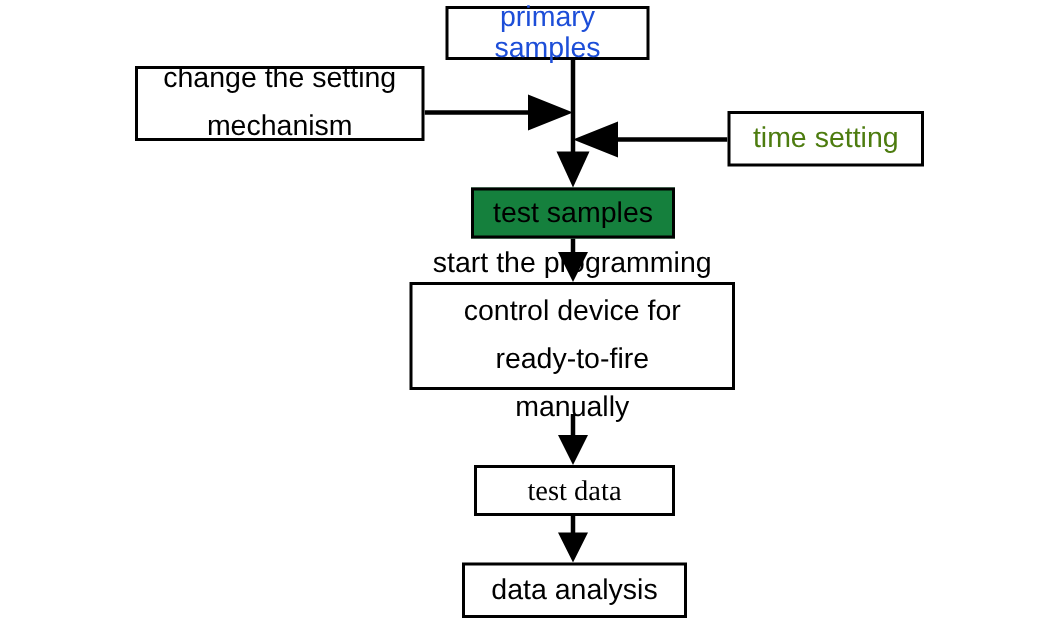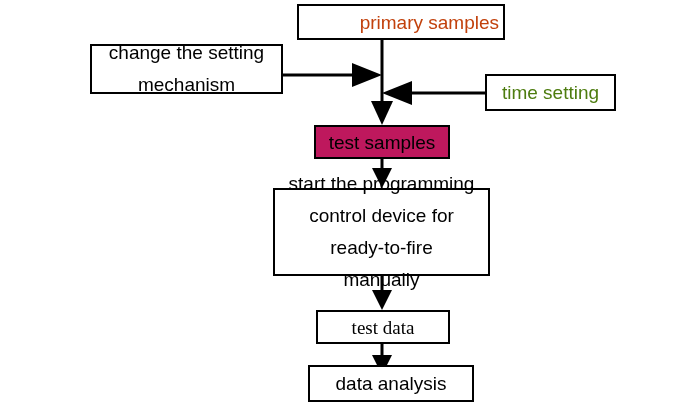--- a/index.html
+++ b/index.html
@@ -82,45 +82,45 @@
       <line x1="382" y1="276" x2="382" y2="297" stroke="#000000" stroke-width="3"></line>
       <polygon points="382,310 372,290 392,290" fill="#000000"></polygon>
     </g>
 
     <g>
       <line x1="382" y1="344" x2="382" y2="362" stroke="#000000" stroke-width="3"></line>
       <polygon points="382,375 372,355 392,355" fill="#000000"></polygon>
     </g>
   </svg>
 
-  <div class="node" id="node-primary-samples" style="left: 297px; top: 4px; width: 208px; height: 36px; border-color: rgb(0, 0, 0); background: rgb(255, 255, 255); color: #c2410c; text-align: right;">
+  <div class="node" id="node-primary-samples" style="left: 297px; top: 4px; width: 136px; height: 36px; border-color: rgb(0, 0, 0); background: rgb(255, 255, 255); color: #1d4ed8;">
     <span class="node-label">primary samples</span>
   </div>
 
   <div class="node node-multiline" id="node-change-the-setting-mechanism" style="left: 90px; top: 44px; width: 193px; height: 50px; border-color: rgb(0, 0, 0); background: rgb(255, 255, 255); color: rgb(0, 0, 0);">
     <span class="node-label">change the setting
 mechanism</span>
   </div>
 
   <div class="node" id="node-time-setting" style="left: 485px; top: 74px; width: 131px; height: 37px; border-color: rgb(0, 0, 0); background: rgb(255, 255, 255); color: #4d7c0f;">
     <span class="node-label">time setting</span>
   </div>
 
-  <div class="node" id="node-test-samples" style="left: 314px; top: 125px; width: 136px; height: 34px; border-color: rgb(0, 0, 0); background: #be185d; color: rgb(0, 0, 0);">
+  <div class="node" id="node-test-samples" style="left: 314px; top: 125px; width: 136px; height: 34px; border-color: rgb(0, 0, 0); background: #15803d; color: rgb(0, 0, 0);">
     <span class="node-label">test samples</span>
   </div>
 
-  <div class="node node-multiline" id="node-start-the-programming-control-device" style="left: 273px; top: 188px; width: 217px; height: 88px; border-color: rgb(0, 0, 0); background: rgb(255, 255, 255); color: rgb(0, 0, 0);">
+  <div class="node node-multiline" id="node-start-the-programming-control-device" style="left: 273px; top: 188px; width: 217px; height: 72px; border-color: rgb(0, 0, 0); background: rgb(255, 255, 255); color: rgb(0, 0, 0);">
     <span class="node-label">start the programming
 control device for
 ready-to-fire
 manually</span>
   </div>
 
   <div class="node" id="node-test-data" style="left: 316px; top: 310px; width: 134px; height: 34px; border-color: rgb(0, 0, 0); background: rgb(255, 255, 255); color: rgb(0, 0, 0); font-family: Liberation Serif, serif;">
     <span class="node-label">test data</span>
   </div>
 
-  <div class="node" id="node-data-analysis" style="left: 308px; top: 365px; width: 166px; height: 37px; border-color: rgb(0, 0, 0); background: rgb(255, 255, 255); color: rgb(0, 0, 0);">
+  <div class="node" id="node-data-analysis" style="left: 308px; top: 375px; width: 150px; height: 37px; border-color: rgb(0, 0, 0); background: rgb(255, 255, 255); color: rgb(0, 0, 0);">
     <span class="node-label">data analysis</span>
   </div>
 
 </div>
 
 </body></html>

